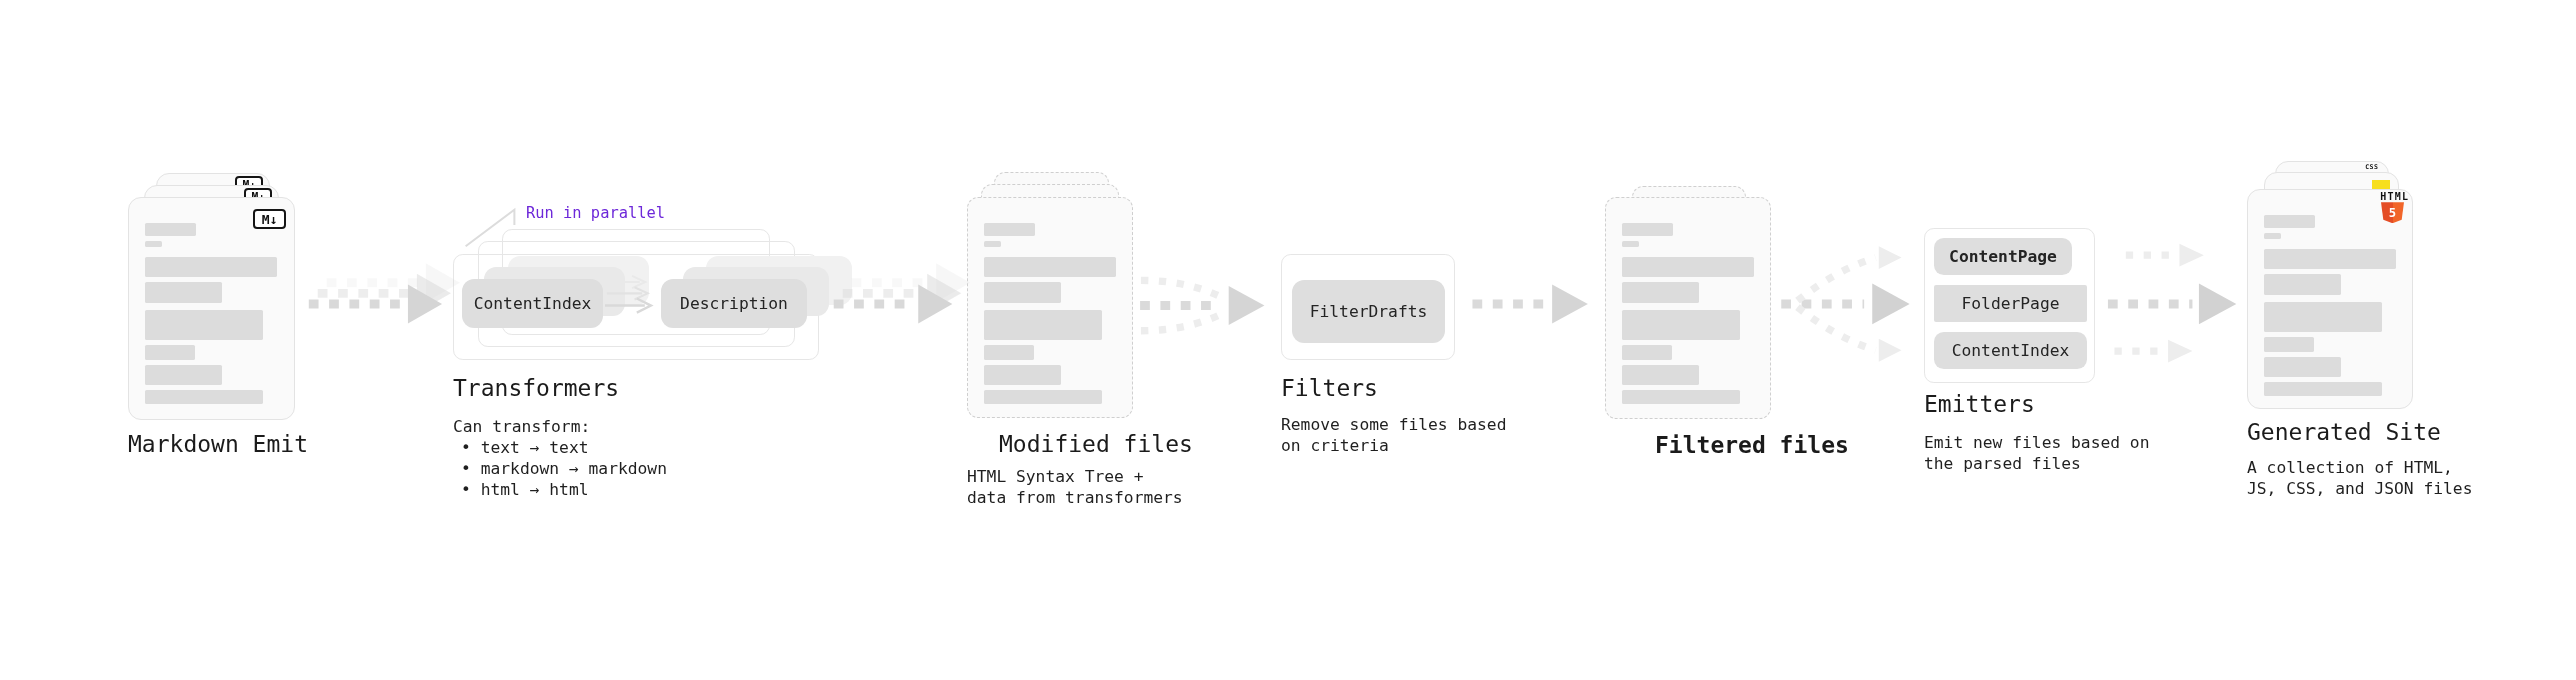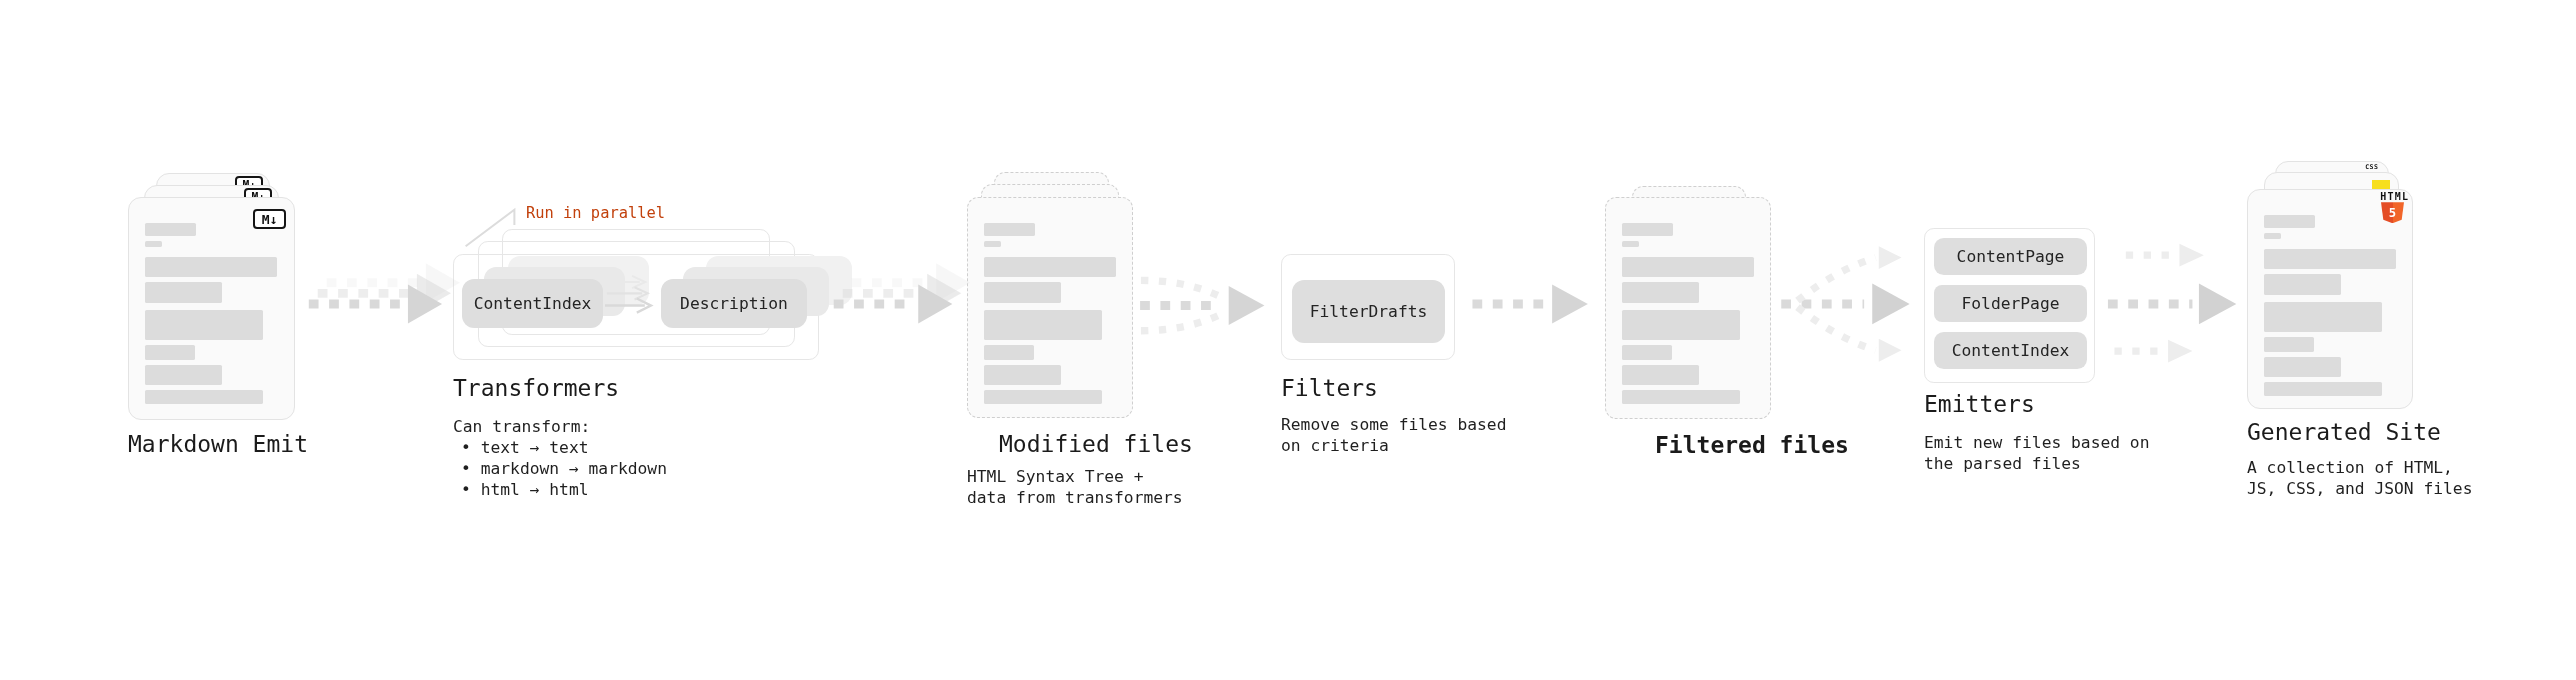--- a/index.html
+++ b/index.html
@@ -17,21 +17,21 @@
   .obox{position:absolute;box-sizing:border-box;border:1.6px solid #e6e6e6;border-radius:9.8px;}
   .pill{position:absolute;box-sizing:border-box;background:#dedede;border-radius:12.2px;
     display:flex;align-items:center;justify-content:center;font-size:16.3px;color:#242424;white-space:nowrap;}
   .pill.echo1{background:#e9e9e9;}
   .pill.echo2{background:#f1f1f1;}
   
   .label{position:absolute;font-size:23px;line-height:1.15;color:#1b1b1b;white-space:nowrap;}
   .desc{position:absolute;font-size:16.3px;line-height:21px;color:#1f1f1f;white-space:pre-line;}
   .desc-line{line-height:21px;}
   .desc-item{padding-left:8.1px;line-height:21px;}
-  .note{position:absolute;font-size:15.4px;color:#c2410c;white-space:nowrap;}
+  .note{position:absolute;font-size:15.4px;color:#6d28d9;white-space:nowrap;}
   
   .md-badge{position:absolute;display:flex;align-items:center;justify-content:center;
     background:#ffffff;border:2.4px solid #151515;border-radius:4.1px;
     font-weight:bold;font-size:13px;color:#111;right:8.1px;top:11.4px;width:32.5px;height:19.5px;box-sizing:border-box;}
   .md-badge.small{right:5.7px;top:2.4px;width:28px;height:18px;font-size:11.4px;border-width:2px;}
   .js-badge{position:absolute;right:8.1px;top:6.5px;width:18px;height:16.3px;background:var(--js_yellow,#f7df1e);}
   .css-badge{position:absolute;right:6.5px;top:2.4px;width:19.5px;text-align:center;}
   .css-word{font-size:6.5px;font-weight:bold;color:#111;letter-spacing:0.4px;line-height:7.3px;}
   .css-underline{height:2.4px;background:var(--css_blue,#2965f1);margin-top:0.8px;}
   .html5-badge{position:absolute;right:7.3px;top:3.3px;width:24.4px;text-align:center;}
@@ -135,22 +135,22 @@
           <div class="bar" style="width: 50px; height: 15.4px; margin-bottom: 4.9px;"></div>
           <div class="bar" style="width: 77px; height: 19.5px; margin-bottom: 5.7px;"></div>
           <div class="bar" style="width: 118px; height: 14px; margin-bottom: 0px;"></div>
         </div>
     </div>
     <div class="label" style="left:1655px;top:432px;font-weight:bold;">Filtered files</div>
   </div>
 
   <div>
     <div class="obox" style="left:1924px;top:228px;width:171px;height:155px;"></div>
-    <div class="pill" style="left:1934px;top:238px;width:153px;height:37px;border-radius:9.8px;">ContentPage</div>
-    <div class="pill" style="left:1934px;top:285px;width:153px;height:37px;border-radius:8px;">FolderPage</div>
+    <div class="pill" style="left:1934px;top:238px;width:138px;height:37px;border-radius:9.8px;font-weight:bold;">ContentPage</div>
+    <div class="pill" style="left:1934px;top:285px;width:153px;height:37px;border-radius:2px;">FolderPage</div>
     <div class="pill" style="left:1934px;top:332px;width:153px;height:37px;border-radius:9.8px;">ContentIndex</div>
     <div class="label" style="left:1924px;top:391px;">Emitters</div>
     <div class="desc" style="left:1924px;top:432px;">Emit new files based on
 the parsed files</div>
   </div>
 
   <div>
     <div class="file-card" style="left:2275px;top:161px;width:114px;height:65px;">
       <div class="css-badge">
         <div class="css-word">CSS</div>

